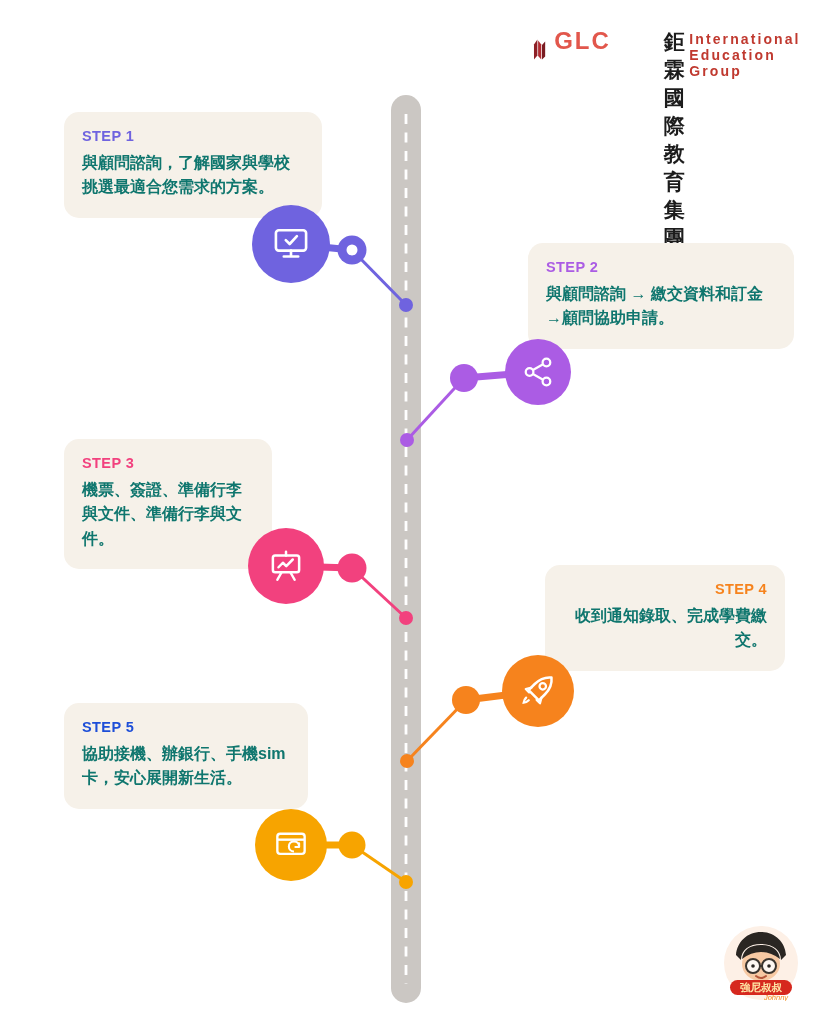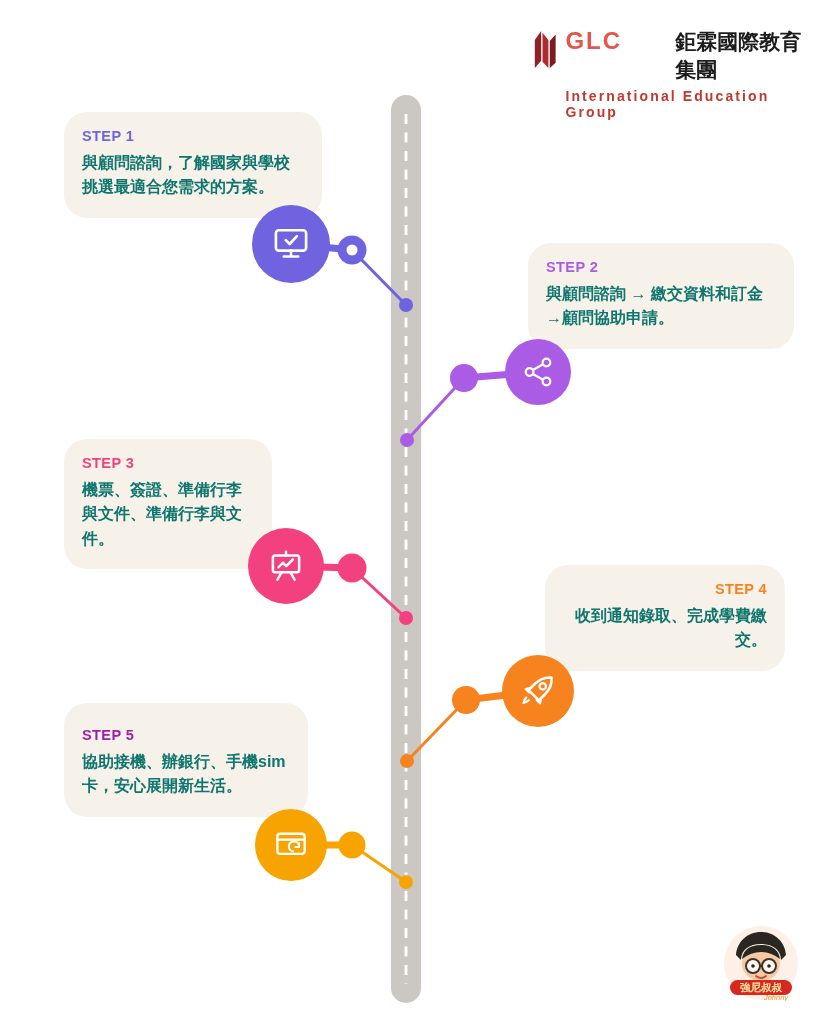--- a/index.html
+++ b/index.html
@@ -19,21 +19,21 @@
   }
   
   .logo {
     position: absolute;
     left: 533px; top: 27px;
     display: flex;
     align-items: flex-start;
     gap: 8px;
   }
   .logo-mark { width: 27px; height: 45px; }
-  .logo-text-col { display: flex; flex-direction: column; justify-content: flex-end; }
+  .logo-text-col { display: flex; flex-direction: row; justify-content: flex-end; }
   .logo-row1 { display: flex; align-items: baseline; gap: 7px; }
   .logo-brand {
     color: #e2574c;
     font-size: 24px;
     font-weight: 700;
     letter-spacing: 2px;
   }
   .logo-company {
     color: #1c1c1c;
     font-size: 21px;
@@ -44,21 +44,21 @@
     margin-top: 4px;
     color: #c0392f;
     font-size: 14px;
     font-weight: 700;
     letter-spacing: 2.1px;
   }
   
   .card {
     position: absolute;
     background: #f6f1e9;
-    border-radius: 23px;
+    border-radius: 15px;
     padding: 16px 18px 18px 18px;
   }
   .step-label {
     font-size: 14.5px;
     font-weight: 700;
     letter-spacing: 0.4px;
     margin-bottom: 7px;
   }
   .step-text {
     font-size: 16px;
@@ -69,21 +69,21 @@
   }
   .card1 { left: 64px;  top: 112px; width: 258px; }
   .card2 { left: 528px; top: 243px; width: 266px; }
   .card3 { left: 64px;  top: 439px; width: 208px; }
   .card4 { left: 545px; top: 565px; width: 240px; text-align: right; }
   .card5 { left: 64px;  top: 703px; width: 244px; }
   .s1 { color: #6f63df; }
   .s2 { color: #ab5ce4; }
   .s3 { color: #f2417e; }
   .s4 { color: #f6831d; }
-  .s5 { color: #a21caf; margin-top: 8px; }
+  .s5 { color: #1d4ed8; }
   
   .icon-circle {
     position: absolute;
     border-radius: 50%;
     display: flex;
     align-items: center;
     justify-content: center;
   }
   .ic1 { left: 252px; top: 205px; width: 78px; height: 78px; background: #6f63df; }
   .ic2 { left: 505px; top: 339px; width: 66px; height: 66px; background: #ab5ce4; }

